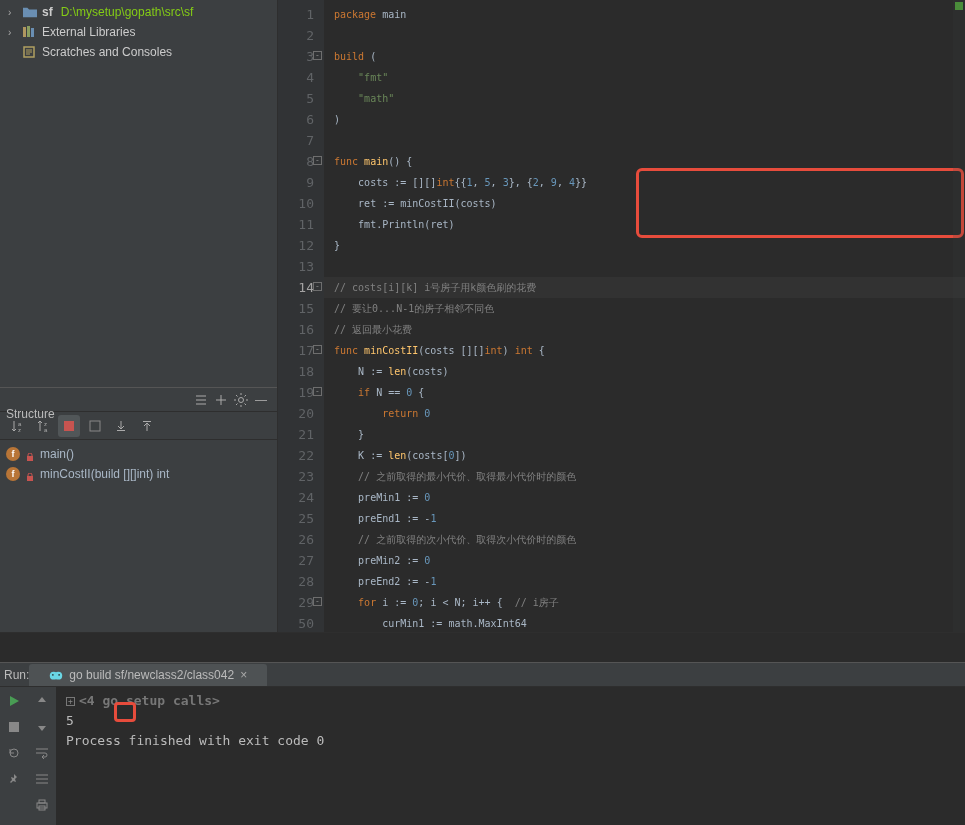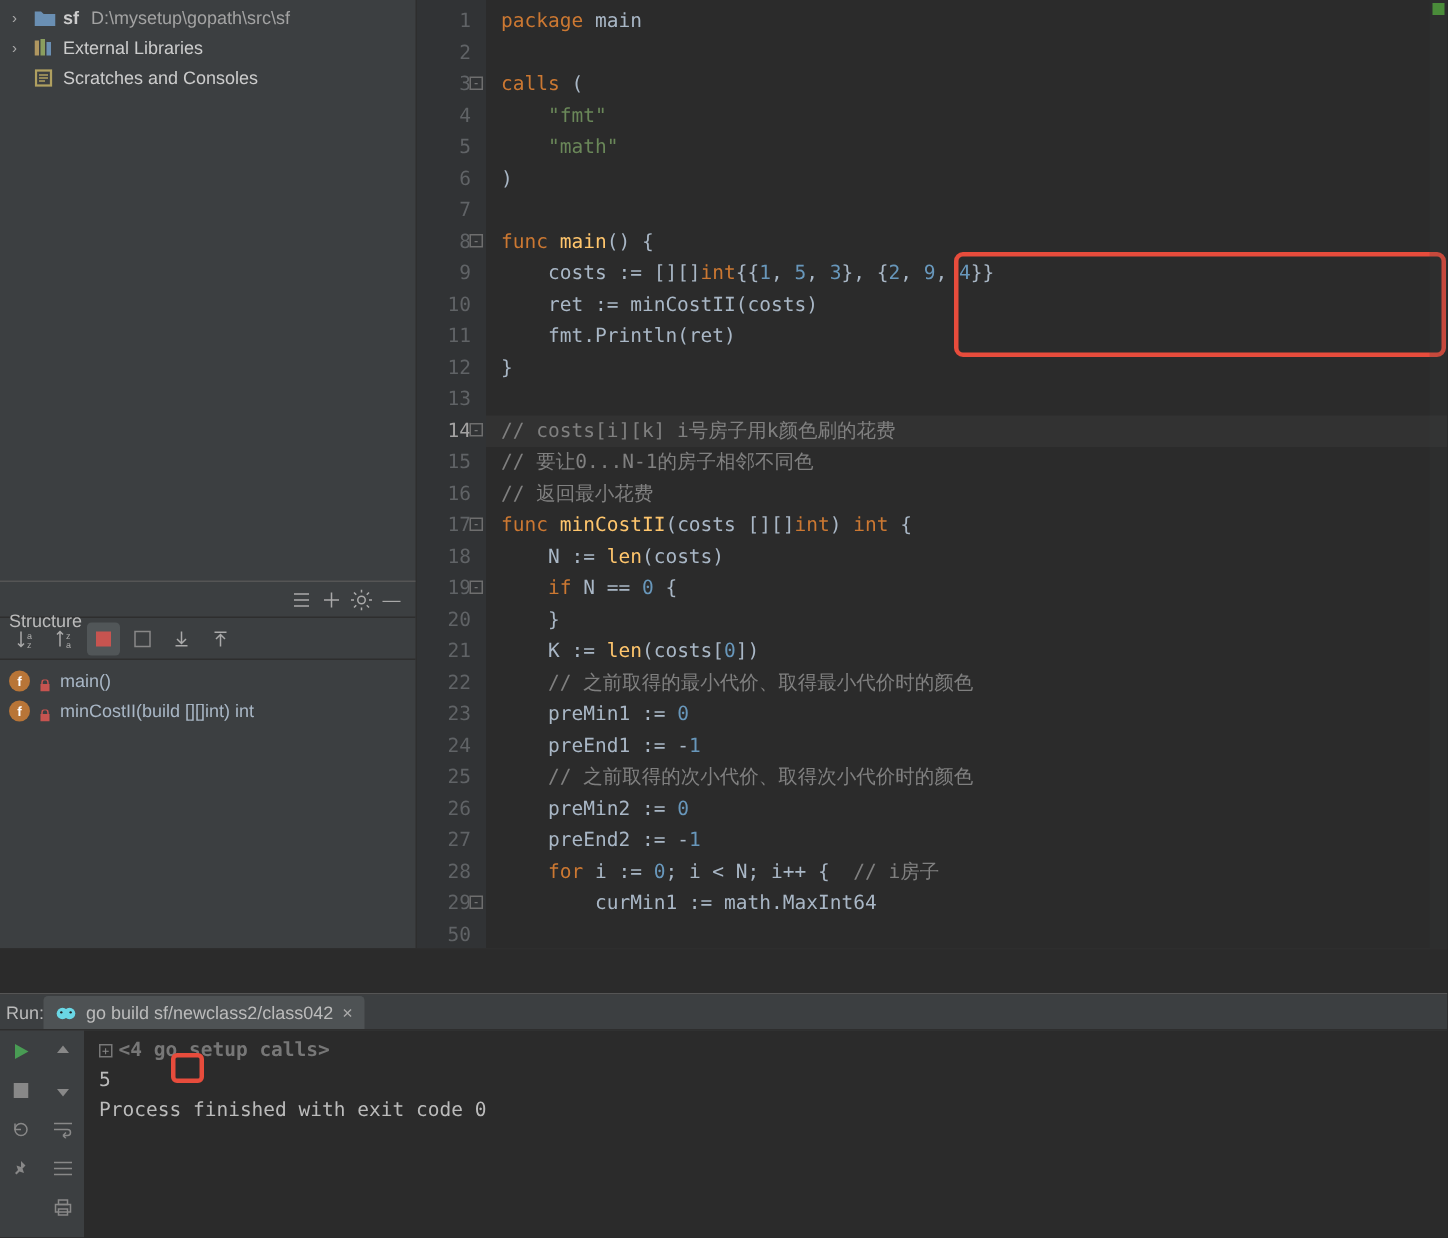--- a/index.html
+++ b/index.html
@@ -13,21 +13,21 @@
   }
   .app { display: flex; flex-direction: column; width: 965px; height: 825px; }
   .top { display: flex; height: 632px; }
   .left-col { width: 278px; display: flex; flex-direction: column; background: #3c3f41; border-right: 1px solid #2e2e2e; }
   .project-panel { flex: 0 0 auto; padding-top: 2px; }
   .tree-row { display: flex; align-items: center; height: 20px; padding-left: 4px; gap: 4px; color: #bbbbbb; }
   .tree-row .chev { width: 10px; color: #a9a9a9; font-size: 10px; }
   .tree-row .ico { width: 16px; height: 14px; display: inline-flex; align-items: center; justify-content: center; }
   .folder-ico svg, .lib-ico svg, .scratch-ico svg { width: 14px; height: 12px; }
   .tree-row .name { color: #cccccc; }
-  .tree-row .path { color: #a3a3a3; margin-left: 4px; }
+  .tree-row .path { color: #84cc16; margin-left: 4px; }
   .tree-row.bold .name { font-weight: bold; }
   .project-panel .tree-row { padding-left: 6px; }
   .project-panel .tree-row.indent1 { padding-left: 8px; }
 
   .structure-panel { flex: 1; display: flex; flex-direction: column; border-top: 1px solid #555; margin-top: 325px; }
   .structure-header { display: flex; align-items: center; height: 24px; padding: 0 6px; border-bottom: 1px solid #2e2e2e; }
   .structure-header .title { flex: 1; color: #bbbbbb; margin-top: 28px; }
   .structure-header .tbtn { width: 20px; height: 20px; display: inline-flex; align-items: center; justify-content: center; color: #a9a9a9; }
   .structure-toolbar { display: flex; align-items: center; gap: 4px; height: 28px; padding: 0 6px; border-bottom: 1px solid #2e2e2e; }
   .structure-toolbar .tbtn { width: 22px; height: 22px; display: inline-flex; align-items: center; justify-content: center; border-radius: 3px; color: #a9a9a9; }
@@ -36,21 +36,21 @@
   .struct-item { display: flex; align-items: center; height: 20px; gap: 6px; }
   .f-badge { width: 14px; height: 14px; border-radius: 50%; background: #b87537; color: #fff; font-size: 9px; display: inline-flex; align-items: center; justify-content: center; font-weight: bold; }
   .lock-ico { width: 8px; height: 8px; display: inline-block; }
   .lock-ico svg { width: 8px; height: 8px; fill: #c75450; }
 
   .editor-col { flex: 1; display: flex; background: #2b2b2b; }
   .gutter { width: 46px; background: #313335; text-align: right; padding-right: 10px; padding-top: 4px; font-family: Consolas, monospace; font-size: 13px; color: #606366; position: relative; }
   .gutter .ln { height: 21px; line-height: 21px; position: relative; }
   .gutter .ln.current { color: #a4a3a3; }
   .gutter .fold { position: absolute; right: -8px; top: 5px; width: 9px; height: 9px; border: 1px solid #6e6e6e; background: #313335; font-size: 8px; line-height: 7px; text-align: center; color: #888; }
-  .code { flex: 1; padding-top: 4px; font-family: Consolas, monospace; font-size: 13px; line-height: 21px; position: relative; }
+  .code { flex: 1; padding-top: 4px; font-family: Consolas, monospace; font-size: 10px; line-height: 21px; position: relative; }
   .code .row { height: 21px; white-space: pre; padding-left: 10px; position: relative; }
   .code .row.current { background: #323232; }
   .kw { color: #cc7832; }
   .fn { color: #ffc66d; }
   .str { color: #6a8759; }
   .num { color: #6897bb; }
   .cmt { color: #808080; }
   .ident { color: #a9b7c6; }
   .highlight-box {
     position: absolute;
@@ -58,21 +58,21 @@
     border-radius: 6px;
     pointer-events: none;
   }
   .hb1 { left: 358px; top: 168px; width: 328px; height: 70px; }
 
   .spacer { height: 30px; background: #2b2b2b; border-top: 1px solid #2e2e2e; }
 
   .run-panel { flex: 1; display: flex; flex-direction: column; background: #2b2b2b; border-top: 1px solid #555; }
   .run-tabs { display: flex; align-items: center; height: 24px; background: #3c3f41; border-bottom: 1px solid #2e2e2e; padding-left: 4px; }
   .run-label { color: #bbbbbb; }
-  .run-tab { display: flex; align-items: center; height: 22px; padding: 0 8px; background: #4e5254; border-radius: 3px 3px 0 0; gap: 6px; color: #bbbbbb; }
+  .run-tab { display: flex; align-items: center; height: 22px; padding: 0 20px; background: #4e5254; border-radius: 3px 3px 0 0; gap: 6px; color: #bbbbbb; }
   .run-tab .go-ico { width: 14px; height: 10px; }
   .run-tab .close { color: #a9a9a9; }
   .run-body { flex: 1; display: flex; }
   .run-side { width: 56px; background: #3c3f41; display: flex; }
   .run-side-col { width: 28px; display: flex; flex-direction: column; align-items: center; padding-top: 4px; gap: 6px; }
   .run-side .sbtn { width: 20px; height: 20px; display: inline-flex; align-items: center; justify-content: center; color: #a9a9a9; }
   .play { color: #499c54; }
   .console { flex: 1; padding: 4px 10px; font-family: Consolas, monospace; font-size: 13px; line-height: 20px; color: #bbbbbb; position: relative; }
   .console .grey { color: #777; font-weight: bold; }
   .hb2 { left: 58px; top: 15px; width: 22px; height: 20px; border: 3px solid #e74c3c; border-radius: 4px; position: absolute; pointer-events: none; }
@@ -231,37 +231,38 @@
           <div class="ln">25</div>
           <div class="ln">26</div>
           <div class="ln">27</div>
           <div class="ln">28</div>
           <div class="ln">29<div class="fold">-</div></div>
           <div class="ln">50</div>
         </div>
       <div class="code" id="code">
           <div class="row"><span class="kw">package </span><span class="ident">main</span></div>
           <div class="row"><span class="ident"></span></div>
-          <div class="row"><span class="kw">calls </span><span class="ident">(</span></div>
+          <div class="row"><span class="kw">build </span><span class="ident">(</span></div>
           <div class="row">    <span class="str">"fmt"</span></div>
           <div class="row">    <span class="str">"math"</span></div>
           <div class="row"><span class="ident">)</span></div>
           <div class="row"><span class="ident"></span></div>
           <div class="row"><span class="kw">func </span><span class="fn">main</span><span class="ident">() {</span></div>
           <div class="row">    <span class="ident">costs</span><span class="ident"> := </span><span class="ident">[][]</span><span class="kw">int</span><span class="ident">{{</span><span class="num">1</span><span class="ident">, </span><span class="num">5</span><span class="ident">, </span><span class="num">3</span><span class="ident">}, {</span><span class="num">2</span><span class="ident">, </span><span class="num">9</span><span class="ident">, </span><span class="num">4</span><span class="ident">}}</span></div>
           <div class="row">    <span class="ident">ret</span><span class="ident"> := </span><span class="ident">minCostII</span><span class="ident">(</span><span class="ident">costs</span><span class="ident">)</span></div>
           <div class="row">    <span class="ident">fmt</span><span class="ident">.</span><span class="ident">Println</span><span class="ident">(</span><span class="ident">ret</span><span class="ident">)</span></div>
           <div class="row"><span class="ident">}</span></div>
           <div class="row"><span class="ident"></span></div>
           <div class="row current"><span class="cmt">// costs[i][k] i号房子用k颜色刷的花费</span></div>
           <div class="row"><span class="cmt">// 要让0...N-1的房子相邻不同色</span></div>
           <div class="row"><span class="cmt">// 返回最小花费</span></div>
           <div class="row"><span class="kw">func </span><span class="fn">minCostII</span><span class="ident">(</span><span class="ident">costs </span><span class="ident">[][]</span><span class="kw">int</span><span class="ident">) </span><span class="kw">int</span><span class="ident"> {</span></div>
           <div class="row">    <span class="ident">N</span><span class="ident"> := </span><span class="fn">len</span><span class="ident">(</span><span class="ident">costs</span><span class="ident">)</span></div>
           <div class="row">    <span class="kw">if </span><span class="ident">N</span><span class="ident"> == </span><span class="num">0</span><span class="ident"> {</span></div>
+          <div class="row">        <span class="kw">return </span><span class="num">0</span></div>
           <div class="row"><span class="ident">    }</span></div>
           <div class="row">    <span class="ident">K</span><span class="ident"> := </span><span class="fn">len</span><span class="ident">(</span><span class="ident">costs</span><span class="ident">[</span><span class="num">0</span><span class="ident">])</span></div>
           <div class="row"><span class="cmt">    // 之前取得的最小代价、取得最小代价时的颜色</span></div>
           <div class="row">    <span class="ident">preMin1</span><span class="ident"> := </span><span class="num">0</span></div>
           <div class="row">    <span class="ident">preEnd1</span><span class="ident"> := </span><span class="ident">-</span><span class="num">1</span></div>
           <div class="row"><span class="cmt">    // 之前取得的次小代价、取得次小代价时的颜色</span></div>
           <div class="row">    <span class="ident">preMin2</span><span class="ident"> := </span><span class="num">0</span></div>
           <div class="row">    <span class="ident">preEnd2</span><span class="ident"> := </span><span class="ident">-</span><span class="num">1</span></div>
           <div class="row">    <span class="kw">for </span><span class="ident">i</span><span class="ident"> := </span><span class="num">0</span><span class="ident">; </span><span class="ident">i</span><span class="ident"> &lt; </span><span class="ident">N</span><span class="ident">; </span><span class="ident">i</span><span class="ident">++ { </span><span class="cmt"> // i房子</span></div>
           <div class="row">        <span class="ident">curMin1</span><span class="ident"> := </span><span class="ident">math</span><span class="ident">.</span><span class="ident">MaxInt64</span></div>

